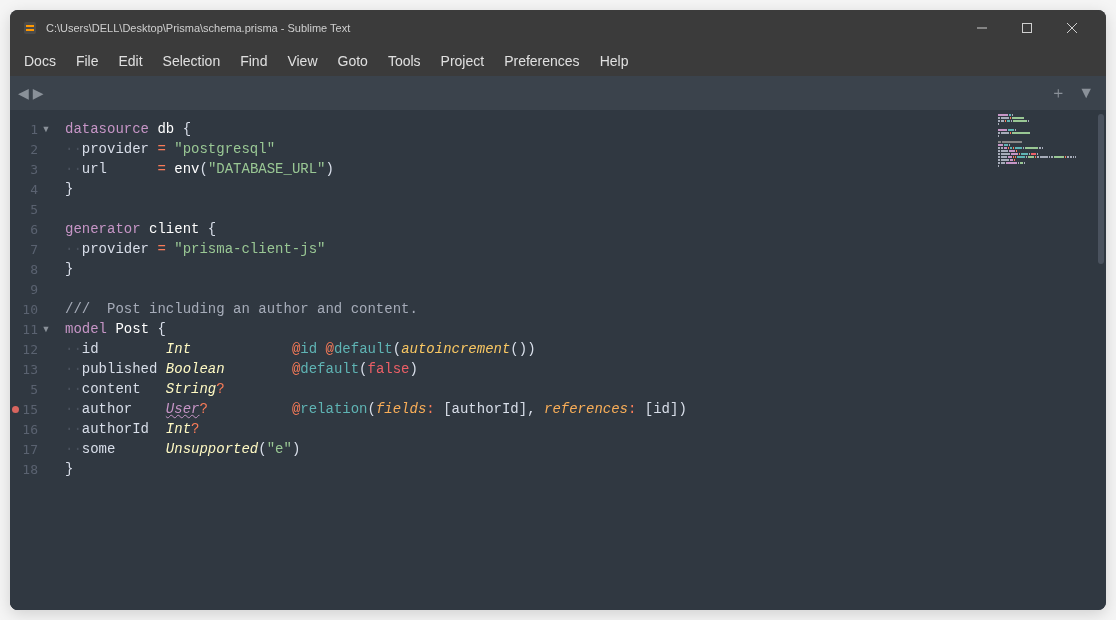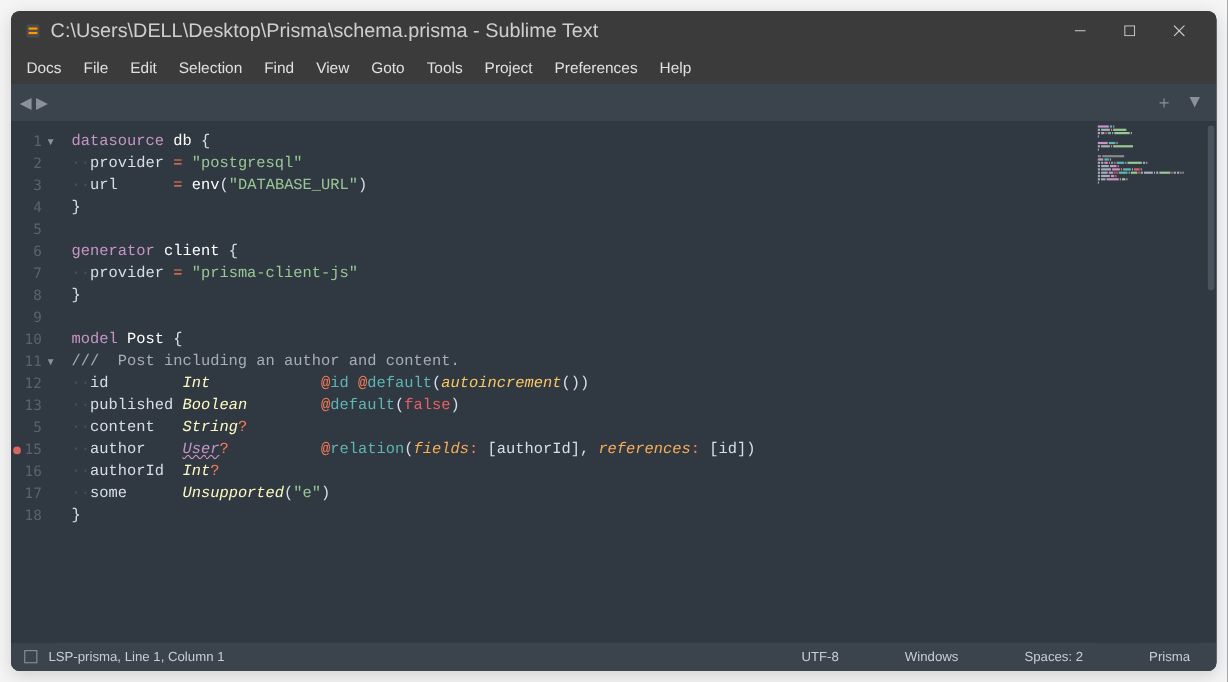--- a/index.html
+++ b/index.html
@@ -27,21 +27,21 @@
       display: flex;
       align-items: center;
       padding: 0 12px;
       color: #cfcfcf;
     }
     .titlebar-icon {
       width: 16px; height: 16px;
       margin-right: 8px;
       display: inline-block;
     }
-    .title-text { flex: 1; font-size: 18px; }
+    .title-text { flex: 1; font-size: 11px; }
     .window-controls { display: flex; gap: 0; }
     .win-btn {
       width: 45px; height: 36px;
       display: flex; align-items: center; justify-content: center;
       cursor: pointer;
       color: #cfcfcf;
     }
     .win-btn svg { width: 10px; height: 10px; }
     .menubar {
       height: 30px;
@@ -360,22 +360,22 @@
     <div class="code" id="code">
         <div class="code-line"><span class="c-kw">datasource</span><span> </span><span class="c-func">db</span><span> </span><span class="c-par">{</span></div>
         <div class="code-line"><span class="c-ws">··</span><span class="c-prop">provider</span><span> </span><span class="c-op">=</span><span> </span><span class="c-str">"postgresql"</span></div>
         <div class="code-line"><span class="c-ws">··</span><span class="c-prop">url</span><span>      </span><span class="c-op">=</span><span> </span><span class="c-func">env</span><span class="c-par">(</span><span class="c-str">"DATABASE_URL"</span><span class="c-par">)</span></div>
         <div class="code-line"><span class="c-par">}</span></div>
         <div class="code-line"></div>
         <div class="code-line"><span class="c-kw">generator</span><span> </span><span class="c-func">client</span><span> </span><span class="c-par">{</span></div>
         <div class="code-line"><span class="c-ws">··</span><span class="c-prop">provider</span><span> </span><span class="c-op">=</span><span> </span><span class="c-str">"prisma-client-js"</span></div>
         <div class="code-line"><span class="c-par">}</span></div>
         <div class="code-line"></div>
+        <div class="code-line"><span class="c-cmt">///</span><span class="c-cmt">  Post including an author and content.</span></div>
         <div class="code-line"><span class="c-kw">model</span><span> </span><span class="c-func">Post</span><span> </span><span class="c-par">{</span></div>
-        <div class="code-line"><span class="c-cmt">///</span><span class="c-cmt">  Post including an author and content.</span></div>
         <div class="code-line"><span class="c-ws">··</span><span class="c-prop">id</span><span>        </span><span class="c-type">Int</span><span>            </span><span class="c-op">@</span><span class="c-attr">id</span><span> </span><span class="c-op">@</span><span class="c-attr">default</span><span class="c-par">(</span><span class="c-fnname">autoincrement</span><span class="c-par">()</span><span class="c-par">)</span></div>
         <div class="code-line"><span class="c-ws">··</span><span class="c-prop">published</span><span> </span><span class="c-type">Boolean</span><span>        </span><span class="c-op">@</span><span class="c-attr">default</span><span class="c-par">(</span><span class="c-const">false</span><span class="c-par">)</span></div>
         <div class="code-line"><span class="c-ws">··</span><span class="c-prop">content</span><span>   </span><span class="c-type">String</span><span class="c-op">?</span></div>
         <div class="code-line"><span class="c-ws">··</span><span class="c-prop">author</span><span>    </span><span class="c-typeun">User</span><span class="c-op">?</span><span>          </span><span class="c-op">@</span><span class="c-attr">relation</span><span class="c-par">(</span><span class="c-argn">fields</span><span class="c-op">:</span><span class="c-par"> [</span><span class="c-prop">authorId</span><span class="c-par">]</span><span>, </span><span class="c-argn">references</span><span class="c-op">:</span><span class="c-par"> [</span><span class="c-prop">id</span><span class="c-par">]</span><span class="c-par">)</span></div>
         <div class="code-line"><span class="c-ws">··</span><span class="c-prop">authorId</span><span>  </span><span class="c-type">Int</span><span class="c-op">?</span></div>
         <div class="code-line"><span class="c-ws">··</span><span class="c-prop">some</span><span>      </span><span class="c-type">Unsupported</span><span class="c-par">(</span><span class="c-str">"e"</span><span class="c-par">)</span></div>
         <div class="code-line"><span class="c-par">}</span></div>
       </div>
     <div class="minimap" id="minimap">
         <div class="mini-line">
@@ -492,26 +492,14 @@
         </div>
         <div class="mini-line">
           <span class="m-name" style="width: 1px;"></span>
         </div>
       </div>
     <div class="scrollbar-v">
       <div class="scroll-thumb"></div>
     </div>
   </div>
 
-  <div class="statusbar">
-    <div class="status-left">
-      <div class="panel-toggle"></div>
-      <span>LSP-prisma, Line 1, Column 1</span>
-    </div>
-    <div class="status-right">
-      <span>UTF-8</span>
-      <span>Windows</span>
-      <span>Spaces: 2</span>
-      <span>Prisma</span>
-    </div>
-  </div>
 
 </div>
 
 </body></html>

